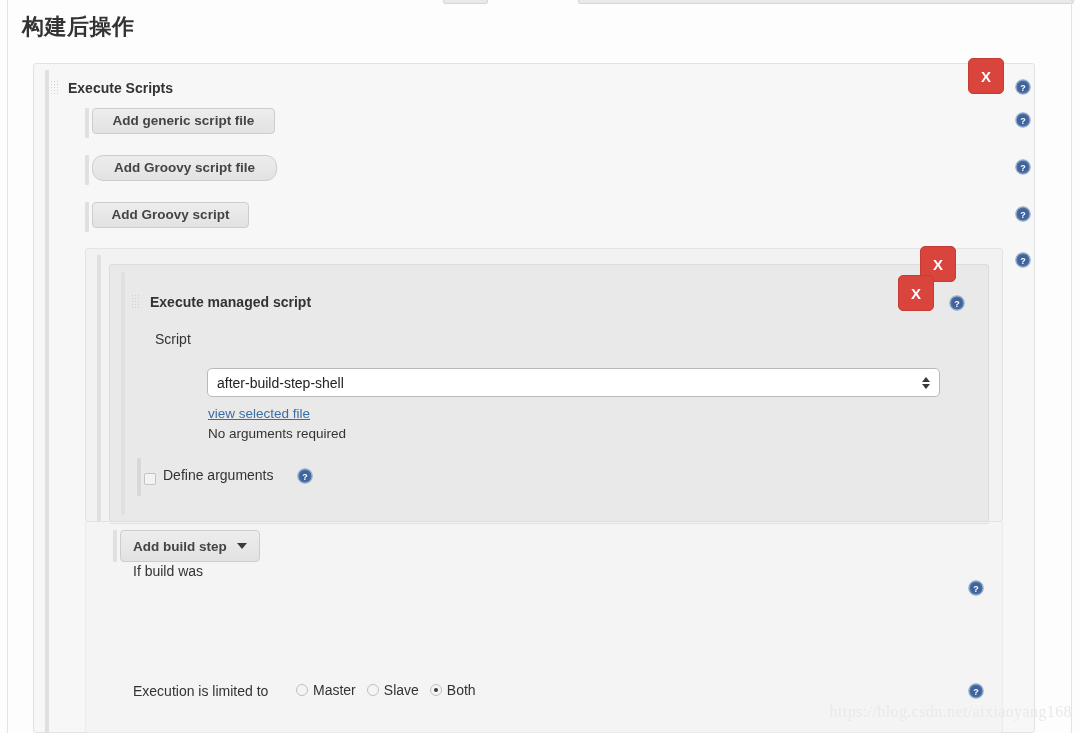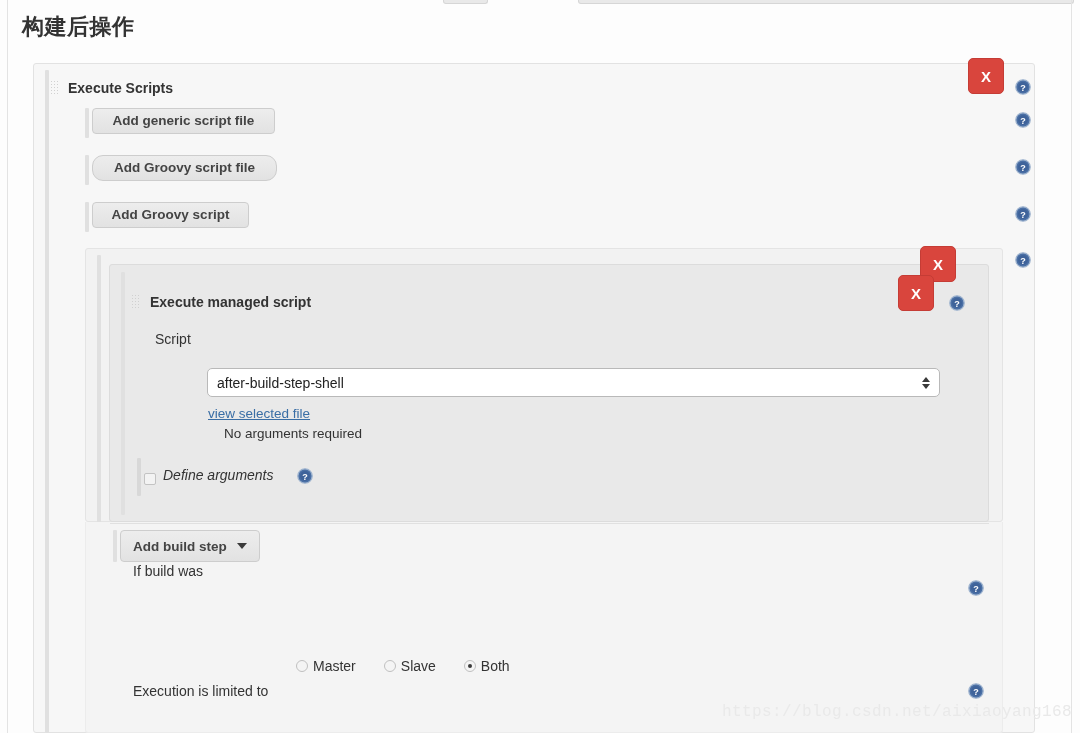--- a/index.html
+++ b/index.html
@@ -238,21 +238,20 @@
     height: 12px;
     background: #f3f3f3;
     border: 1px solid #c3c3c3;
     border-radius: 2px;
     cursor: pointer;
   }
   .checkbox-label {
     position: absolute;
     font-size: 14px;
     color: #333333;
-    font-style: italic;
   }
 
   
   .btn-dropdown {
     position: absolute;
     background: linear-gradient(#ededed, #e2e2e2);
     border: 1px solid #cdcdcd;
     border-radius: 4px;
     height: 32px;
     display: flex;
@@ -307,24 +306,24 @@
     width: 14px;
     height: 100%;
     background: #ffffff;
     border-left: 1px solid #cfcfcf;
   }
 
   
   .radio-group {
     position: absolute;
     left: 296px;
-    top: 658px;
+    top: 682px;
     display: flex;
     align-items: flex-start;
-    gap: 17px;
+    gap: 0px;
   }
   .radio-item {
     display: flex;
     align-items: center;
     gap: 5px;
     margin-right: 11px;
     cursor: pointer;
   }
   .radio-dot {
     width: 12px;
@@ -370,21 +369,21 @@
     border-top: none;
     background: #f4f4f4;
     border-radius: 0 0 3px 3px;
   }
 
   
   .watermark {
     position: absolute;
     right: 8px;
     bottom: 12px;
-    font-family: Liberation Mono, monospace;
+    font-family: Liberation Serif, serif;
     font-size: 16px;
     color: #e9e9e9;
     letter-spacing: 0.4px;
     white-space: nowrap;
     user-select: none;
   }
 </style>
 </head>
 <body>
 
@@ -429,21 +428,21 @@
 
   <div class="select-box">
     <div class="select-value">after-build-step-shell</div>
     <div class="select-arrows">
       <div class="tri-up"></div>
       <div class="tri-dn"></div>
     </div>
   </div>
 
   <div class="link" style="left:208px; top:406px;">view selected file</div>
-  <div class="static-note" style="left:208px; top:426px;margin-left:16px;">No arguments required</div>
+  <div class="static-note" style="left:208px; top:426px;">No arguments required</div>
 
   <div class="accent-bar" id="accent-define"></div>
   <div class="checkbox" style="left:144px; top:473px;"></div>
   <div class="checkbox-label" style="left:163px; top:467px;">Define arguments</div>
   <div class="help-icon" style="left:297px; top:468px;">
     <svg width="16" height="16" viewBox="0 0 16 16">
       <circle cx="8" cy="8" r="7.2" fill="#4a6fa5" stroke="#9fb4cf" stroke-width="1.3"></circle>
       <circle cx="8" cy="8" r="5" fill="#3f639a"></circle>
       <text x="8" y="11.6" font-family="Liberation Sans, sans-serif" font-size="9" font-weight="700" fill="#ffffff" text-anchor="middle">?</text>
     </svg>

